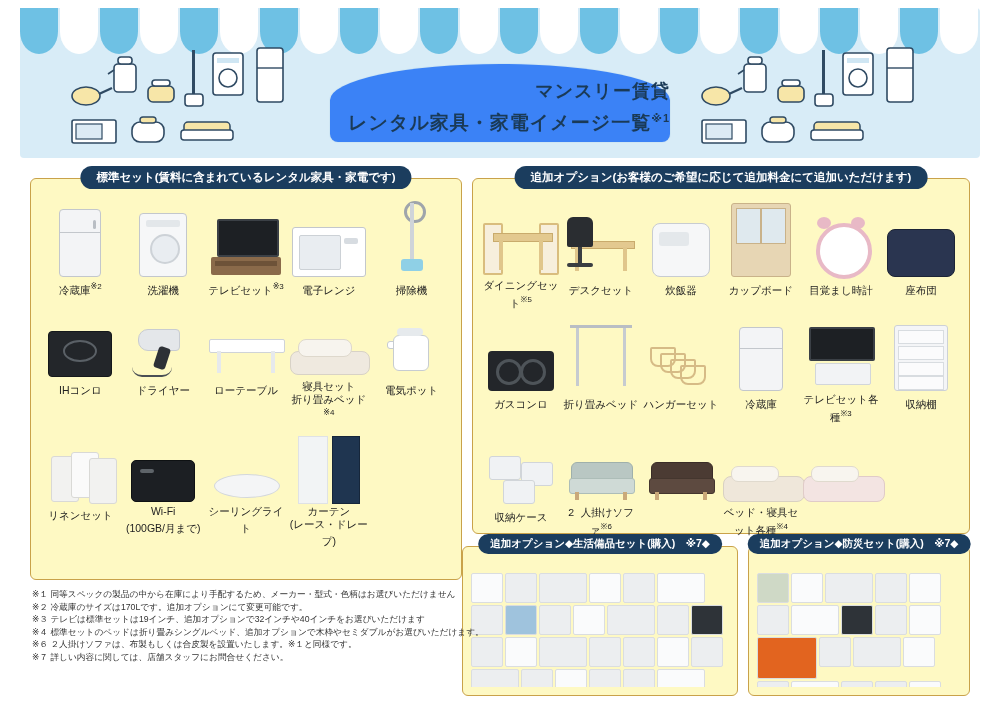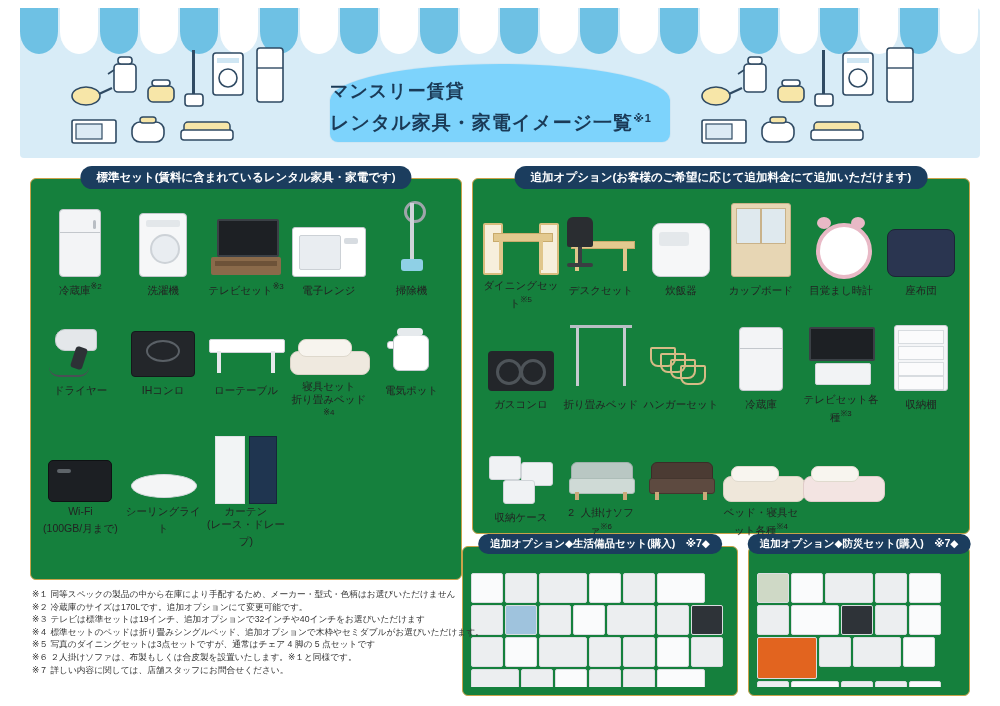--- a/index.html
+++ b/index.html
@@ -29,40 +29,40 @@
   .scallop{
     flex:1 1 auto;height:46px;
     background:#6ec1e4;
     border-bottom-left-radius:22px 26px;
     border-bottom-right-radius:22px 26px;
     margin-right:2px;
   }
   .scallop:nth-child(even){background:#ffffff;}
   .title-badge{
     position:absolute;left:330px;top:64px;width:340px;height:78px;
-    background:#7dd3fc;
+    background:#3b82f6;
     border-radius:50% 50% 8px 8px / 36px 36px 8px 8px;
     box-shadow:0 0 0 1px #cfe6f3;
-    text-align:left;
+    text-align:right;
     padding-top:14px;
     box-sizing:border-box;
   }
   .title-badge .t1{font-size:18px;font-weight:bold;color:#1a3a57;letter-spacing:1px;line-height:26px;}
   .title-badge .t2{font-size:19px;font-weight:bold;color:#1a3a57;letter-spacing:1px;line-height:28px;}
   .title-badge .t2 .note{font-size:11px;vertical-align:super;}
   .hdr-icons{position:absolute;top:52px;height:92px;}
   .hdr-icons.left{left:70px;width:240px;}
   .hdr-icons.right{left:700px;width:240px;}
   .hdr-icon{position:absolute;}
   
   .panel{
     position:absolute;
     border:1.5px solid #c9a24a;
     border-radius:6px;
-    background:#15803d;
+    background:#fef9c3;
     box-sizing:border-box;
   }
   .panel-title{
     position:absolute;top:-13px;left:50%;transform:translateX(-50%);
     background:#1b3d5e;color:#fff;
     font-size:11.5px;font-weight:bold;
     padding:4px 16px;border-radius:12px;white-space:nowrap;
   }
   .panel-title.small{font-size:10.5px;padding:3px 12px;}
   #standard-panel{left:30px;top:178px;width:432px;height:402px;}
@@ -409,38 +409,38 @@
             <div class="hand"></div>
             <div class="rod"></div>
             <div class="hd"></div>
           </div>
         </div>
       <div class="cap"><span>掃除機</span><span class="note"></span></div>
     </div>
 
     <div class="item">
       <div class="art">
+          <div class="obj ihbox"></div>
+        </div>
+      <div class="cap"><span>IHコンロ</span><span class="note"></span></div>
+    </div>
+
+    <div class="item">
+      <div class="art">
           <div class="obj dryer">
             <div class="body"></div>
             <div class="grip"></div>
             <div class="cord"></div>
           </div>
         </div>
       <div class="cap"><span>ドライヤー</span><span class="note"></span></div>
     </div>
 
     <div class="item">
       <div class="art">
-          <div class="obj ihbox"></div>
-        </div>
-      <div class="cap"><span>IHコンロ</span><span class="note"></span></div>
-    </div>
-
-    <div class="item">
-      <div class="art">
           <div class="obj lowtable">
             <div class="top"></div>
             <div class="l1"></div>
             <div class="l2"></div>
           </div>
         </div>
       <div class="cap"><span>ローテーブル</span><span class="note"></span></div>
     </div>
 
     <div class="item">
@@ -459,20 +459,30 @@
       <div class="art">
           <div class="obj kettle">
             <div class="sp"></div>
             <div class="bd"></div>
             <div class="lid"></div>
           </div>
         </div>
       <div class="cap"><span>電気ポット</span><span class="note"></span></div>
     </div>
 
+    <div class="item">
+      <div class="art">
+          <div class="obj linen">
+            <div class="t t1"></div>
+            <div class="t t2"></div>
+            <div class="t t3"></div>
+          </div>
+        </div>
+      <div class="cap"><span>リネンセット</span><span class="note"></span></div>
+    </div>
 
     <div class="item">
       <div class="art">
           <div class="obj wifi"></div>
         </div>
       <div class="cap"><span>Wi-Fi
 (100GB/月まで)</span><span class="note"></span></div>
     </div>
 
     <div class="item">
@@ -734,16 +744,15 @@
     <div class="ph"></div>
       <div class="ph white"></div>
   </div>
 </div>
 
 <div class="notes">
   <div>※１ 同等スペックの製品の中から在庫により手配するため、メーカー・型式・色柄はお選びいただけません</div>
   <div>※２ 冷蔵庫のサイズは170Lです。追加オプションにて変更可能です。</div>
   <div>※３ テレビは標準セットは19インチ、追加オプションで32インチや40インチをお選びいただけます</div>
   <div>※４ 標準セットのベッドは折り畳みシングルベッド、追加オプションで木枠やセミダブルがお選びいただけます。</div>
-  <div>※５ 写真のダイニングセットは3点セットですが、通常はチェア 4 脚の 5 点セットです</div>
   <div>※６ ２人掛けソファは、布製もしくは合皮製を設置いたします。※１と同様です。</div>
   <div>※７ 詳しい内容に関しては、店舗スタッフにお問合せください。</div>
 </div>
 
 </body></html>

